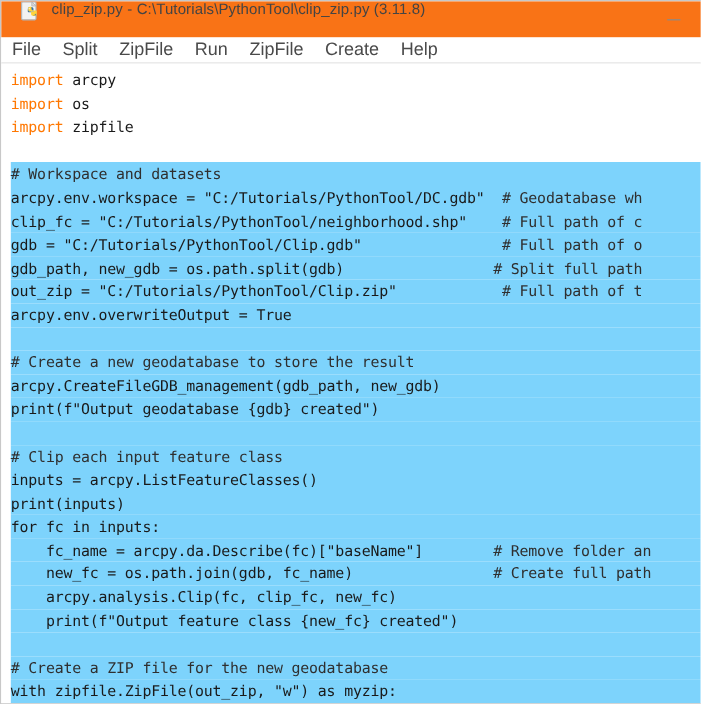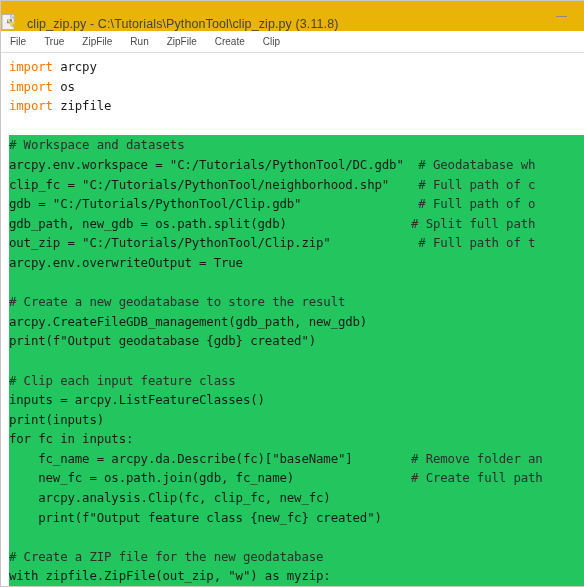--- a/index.html
+++ b/index.html
@@ -23,24 +23,24 @@
     border-left: 1px solid #c8c8c8;
     border-top: 1px solid #c8c8c8;
     border-bottom: 1px solid #c8c8c8;
     overflow: hidden;
   }
 
   
   #titlebar {
     position: relative;
     height: 30px;
-    background: #eab308;
+    background: #f97316;
     display: flex;
-    align-items: flex-end;
-    padding-left: 0;
+    align-items: flex-start;
+    padding-left: 16px;
     box-sizing: border-box;
   }
   #app-icon {
     width: 17px;
     height: 17px;
     flex: 0 0 auto;
     margin-right: 9px;
     position: relative;
   }
   #title-text {
@@ -76,21 +76,21 @@
   #menubar {
     height: 22px;
     background: #ffffff;
     display: flex;
     align-items: center;
     padding-left: 9px;
     box-sizing: border-box;
     border-bottom: 1px solid #dedede;
   }
   .menu-item {
-    font-size: 10px;
+    font-size: 15px;
     color: #4a4a4a;
     padding: 0 9px 0 0;
     margin-right: 9px;
     white-space: nowrap;
     line-height: 22px;
     cursor: default;
     font-family: "Liberation Sans", sans-serif;
   }
   .menu-item:last-child { margin-right: 0; }
 
@@ -112,21 +112,21 @@
     line-height: 19.6px;
     color: #1a1a1a;
     letter-spacing: -0.15px;
   }
   .line {
     height: 19.6px;
     white-space: pre;
     position: relative;
   }
   .line.sel {
-    background: #22c55e;
+    background: #7dd3fc;
   }
   .kw     { color: #ff7700; }
   .cm     { color: #3d3d3d; }
   .line.sel .cm { color: #2f2f2f; }
 </style>
 </head>
 <body>
 
 <div id="window">
 
@@ -145,25 +145,25 @@
 
     <div id="winbtns">
       <div class="winbtn">
         <span class="minglyph"></span>
       </div>
     </div>
   </div>
 
   <div id="menubar">
     <div class="menu-item">File</div>
-    <div class="menu-item">True</div>
+    <div class="menu-item">Split</div>
     <div class="menu-item">ZipFile</div>
     <div class="menu-item">Run</div>
     <div class="menu-item">ZipFile</div>
     <div class="menu-item">Create</div>
-    <div class="menu-item">Clip</div>
+    <div class="menu-item">Help</div>
   </div>
 
   <div id="editor">
     <div id="codewrap"><div class="line"><span class="kw">import</span><span> arcpy</span></div><div class="line"><span class="kw">import</span><span> os</span></div><div class="line"><span class="kw">import</span><span> zipfile</span></div><div class="line">&nbsp;</div><div class="line sel"><span class="cm"># Workspace and datasets</span></div><div class="line sel"><span>arcpy.env.workspace = "C:/Tutorials/PythonTool/DC.gdb"  </span><span class="cm"># Geodatabase wh</span></div><div class="line sel"><span>clip_fc = "C:/Tutorials/PythonTool/neighborhood.shp"    </span><span class="cm"># Full path of c</span></div><div class="line sel"><span>gdb = "C:/Tutorials/PythonTool/Clip.gdb"                </span><span class="cm"># Full path of o</span></div><div class="line sel"><span>gdb_path, new_gdb = os.path.split(gdb)                 </span><span class="cm"># Split full path</span></div><div class="line sel"><span>out_zip = "C:/Tutorials/PythonTool/Clip.zip"            </span><span class="cm"># Full path of t</span></div><div class="line sel"><span>arcpy.env.overwriteOutput = True</span></div><div class="line sel">&nbsp;</div><div class="line sel"><span class="cm"># Create a new geodatabase to store the result</span></div><div class="line sel"><span>arcpy.CreateFileGDB_management(gdb_path, new_gdb)</span></div><div class="line sel"><span>print(f"Output geodatabase {gdb} created")</span></div><div class="line sel">&nbsp;</div><div class="line sel"><span class="cm"># Clip each input feature class</span></div><div class="line sel"><span>inputs = arcpy.ListFeatureClasses()</span></div><div class="line sel"><span>print(inputs)</span></div><div class="line sel"><span>for fc in inputs:</span></div><div class="line sel"><span>    fc_name = arcpy.da.Describe(fc)["baseName"]        </span><span class="cm"># Remove folder an</span></div><div class="line sel"><span>    new_fc = os.path.join(gdb, fc_name)                </span><span class="cm"># Create full path</span></div><div class="line sel"><span>    arcpy.analysis.Clip(fc, clip_fc, new_fc)</span></div><div class="line sel"><span>    print(f"Output feature class {new_fc} created")</span></div><div class="line sel">&nbsp;</div><div class="line sel"><span class="cm"># Create a ZIP file for the new geodatabase</span></div><div class="line sel"><span>with zipfile.ZipFile(out_zip, "w") as myzip:</span></div></div>
   </div>
 
 </div>
 
 </body></html>

